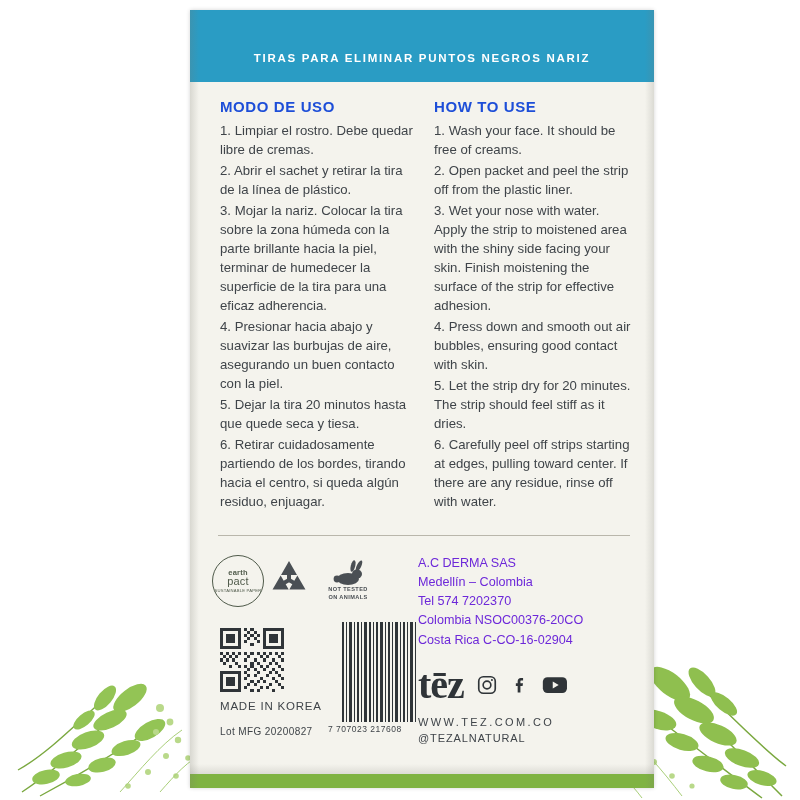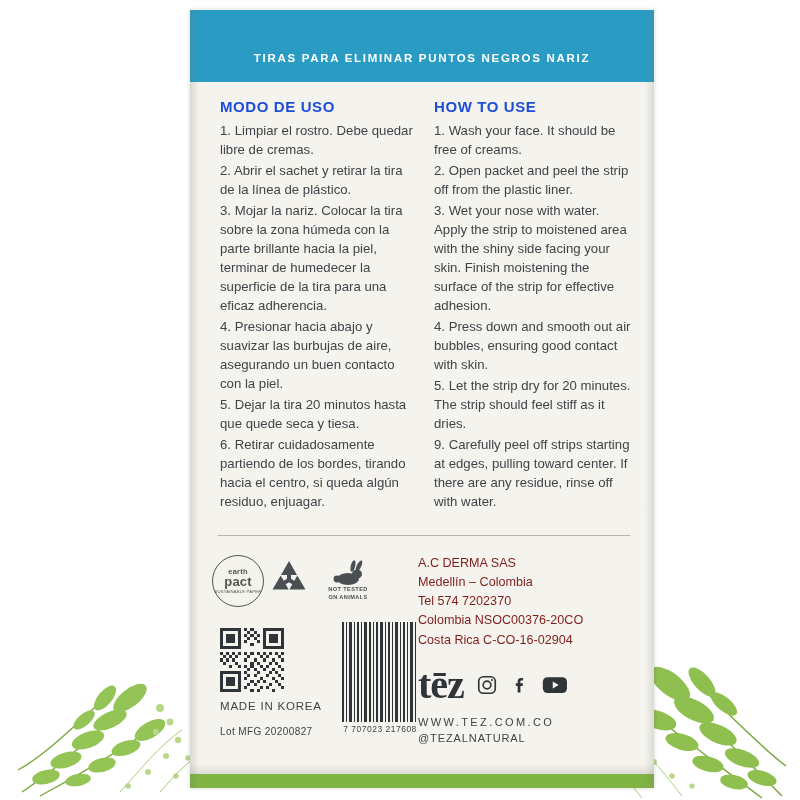--- a/index.html
+++ b/index.html
@@ -148,33 +148,33 @@
     border-radius: 50%;
     border: 1.6px solid #4f5a4a;
     display: flex;
     flex-direction: column;
     align-items: center;
     justify-content: center;
     color: #4f5a4a;
     line-height: 1;
   }
   .ep-t1 { font-size: 7.5px; font-weight: bold; letter-spacing: .2px;}
-  .ep-t2 { font-size: 13px; font-weight: bold; letter-spacing: .2px;}
+  .ep-t2 { font-size: 11px; font-weight: normal; letter-spacing: .2px;}
   .ep-t3 { font-size: 4.2px; margin-top: 2px; letter-spacing: .2px;}
 
   
   .bunny-wrap { display: flex; flex-direction: column; align-items: center; width: 64px;}
   .bunny-t { font-size: 5.6px; font-weight: bold; color: #4a4f54; letter-spacing: .4px; text-align: center; line-height: 1.35;}
 
   
   #address {
     position: absolute;
     left: 228px;
     top: 544px;
-    color: #7f1d1d;
+    color: #6d28d9;
     font-size: 12.6px;
     line-height: 1.52;
     font-family: "Liberation Sans", sans-serif;
   }
 
   
   #qr {
     position: absolute;
     left: 30px;
     top: 618px;
@@ -192,21 +192,20 @@
   }
   #barcode-num {
     position: absolute;
     left: 138px;
     top: 714px;
     width: 104px;
     font-size: 8.5px;
     color: #3f4449;
     letter-spacing: .5px;
     font-family: "Liberation Sans", sans-serif;
-    text-align: center;
   }
 
   
   #korea {
     position: absolute;
     left: 30px;
     top: 690px;
     font-size: 11.5px;
     letter-spacing: .8px;
     color: #3f4449;
@@ -345,21 +344,21 @@
         <p class="step">5. Dejar la tira 20 minutos hasta que quede seca y tiesa.</p>
         <p class="step">6. Retirar cuidadosamente partiendo de los bordes, tirando hacia el centro, si queda algún residuo, enjuagar.</p>
       </div>
       <div class="col">
         <h2>HOW TO USE</h2>
         <p class="step">1. Wash your face. It should be free of creams.</p>
         <p class="step">2. Open packet and peel the strip off from the plastic liner.</p>
         <p class="step">3. Wet your nose with water. Apply the strip to moistened area with the shiny side facing your skin. Finish moistening the surface of the strip for effective adhesion.</p>
         <p class="step">4. Press down and smooth out air bubbles, ensuring good contact with skin.</p>
         <p class="step">5. Let the strip dry for 20 minutes. The strip should feel stiff as it dries.</p>
-        <p class="step">9. Carefully peel off strips starting at edges, pulling toward center. If there are any residue, rinse off with water.</p>
+        <p class="step">6. Carefully peel off strips starting at edges, pulling toward center. If there are any residue, rinse off with water.</p>
       </div>
     </div>
 
     <div id="divider"></div>
 
     <div id="cert-row">
       <div class="cert">
         <div class="ep-circle">
           <div class="ep-t1">earth</div>
           <div class="ep-t2">pact</div>

